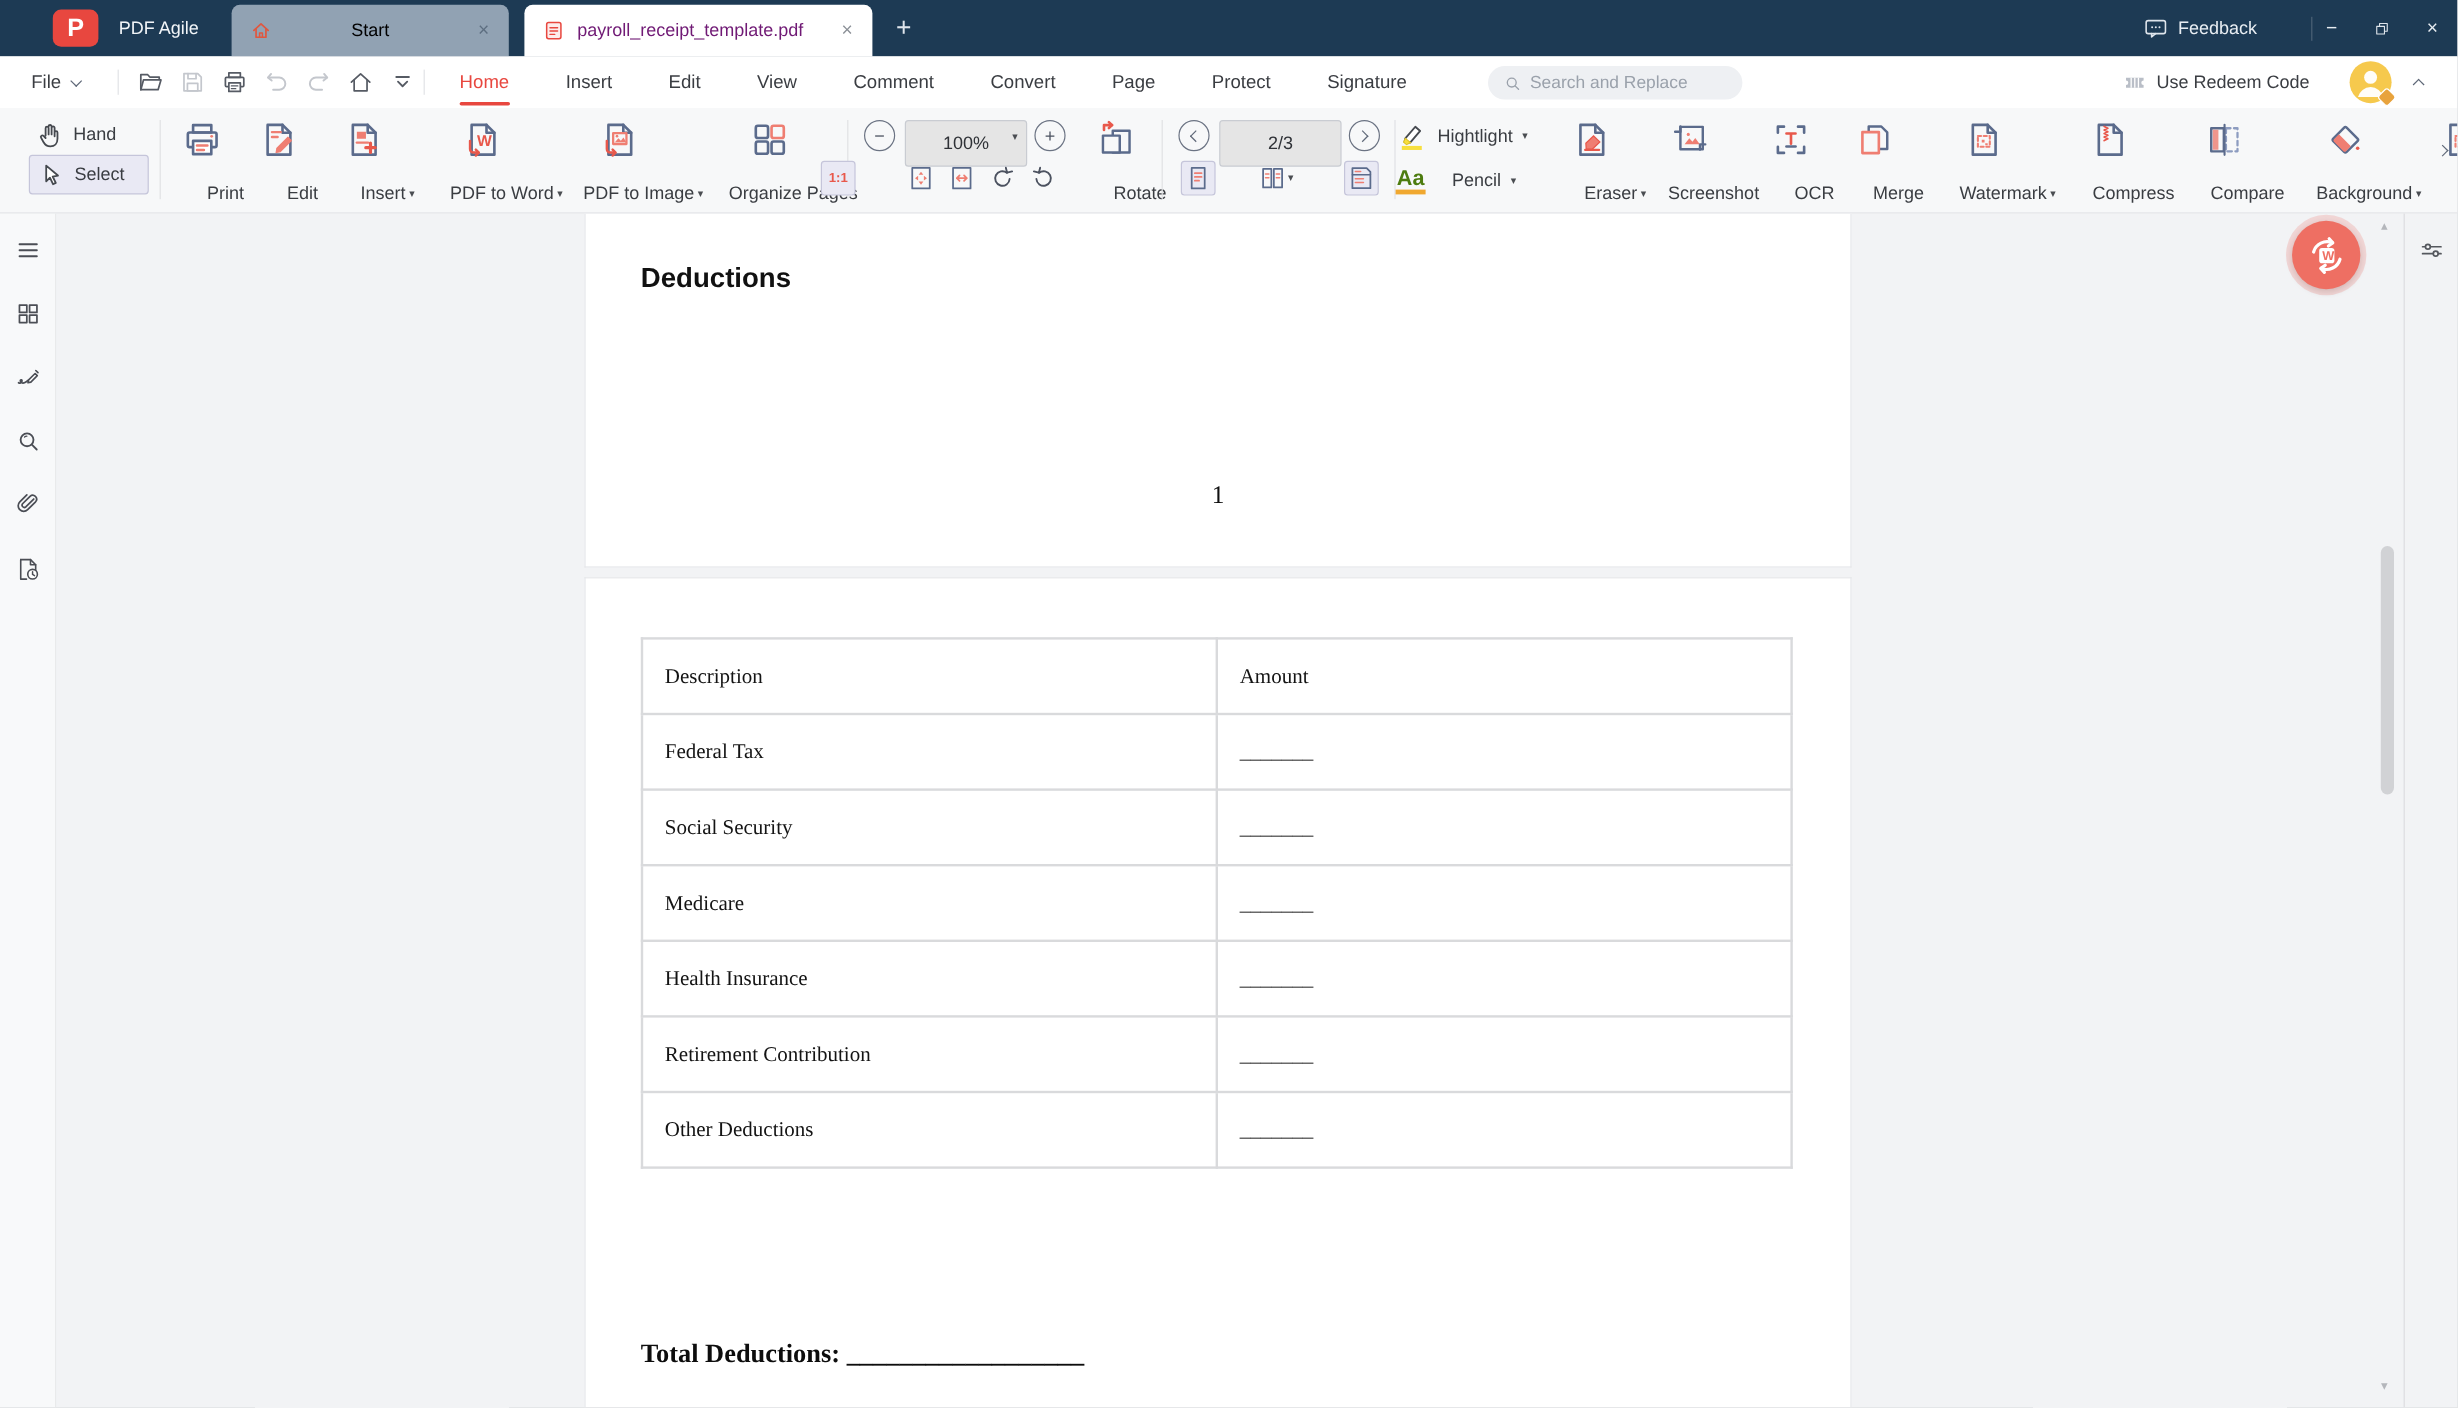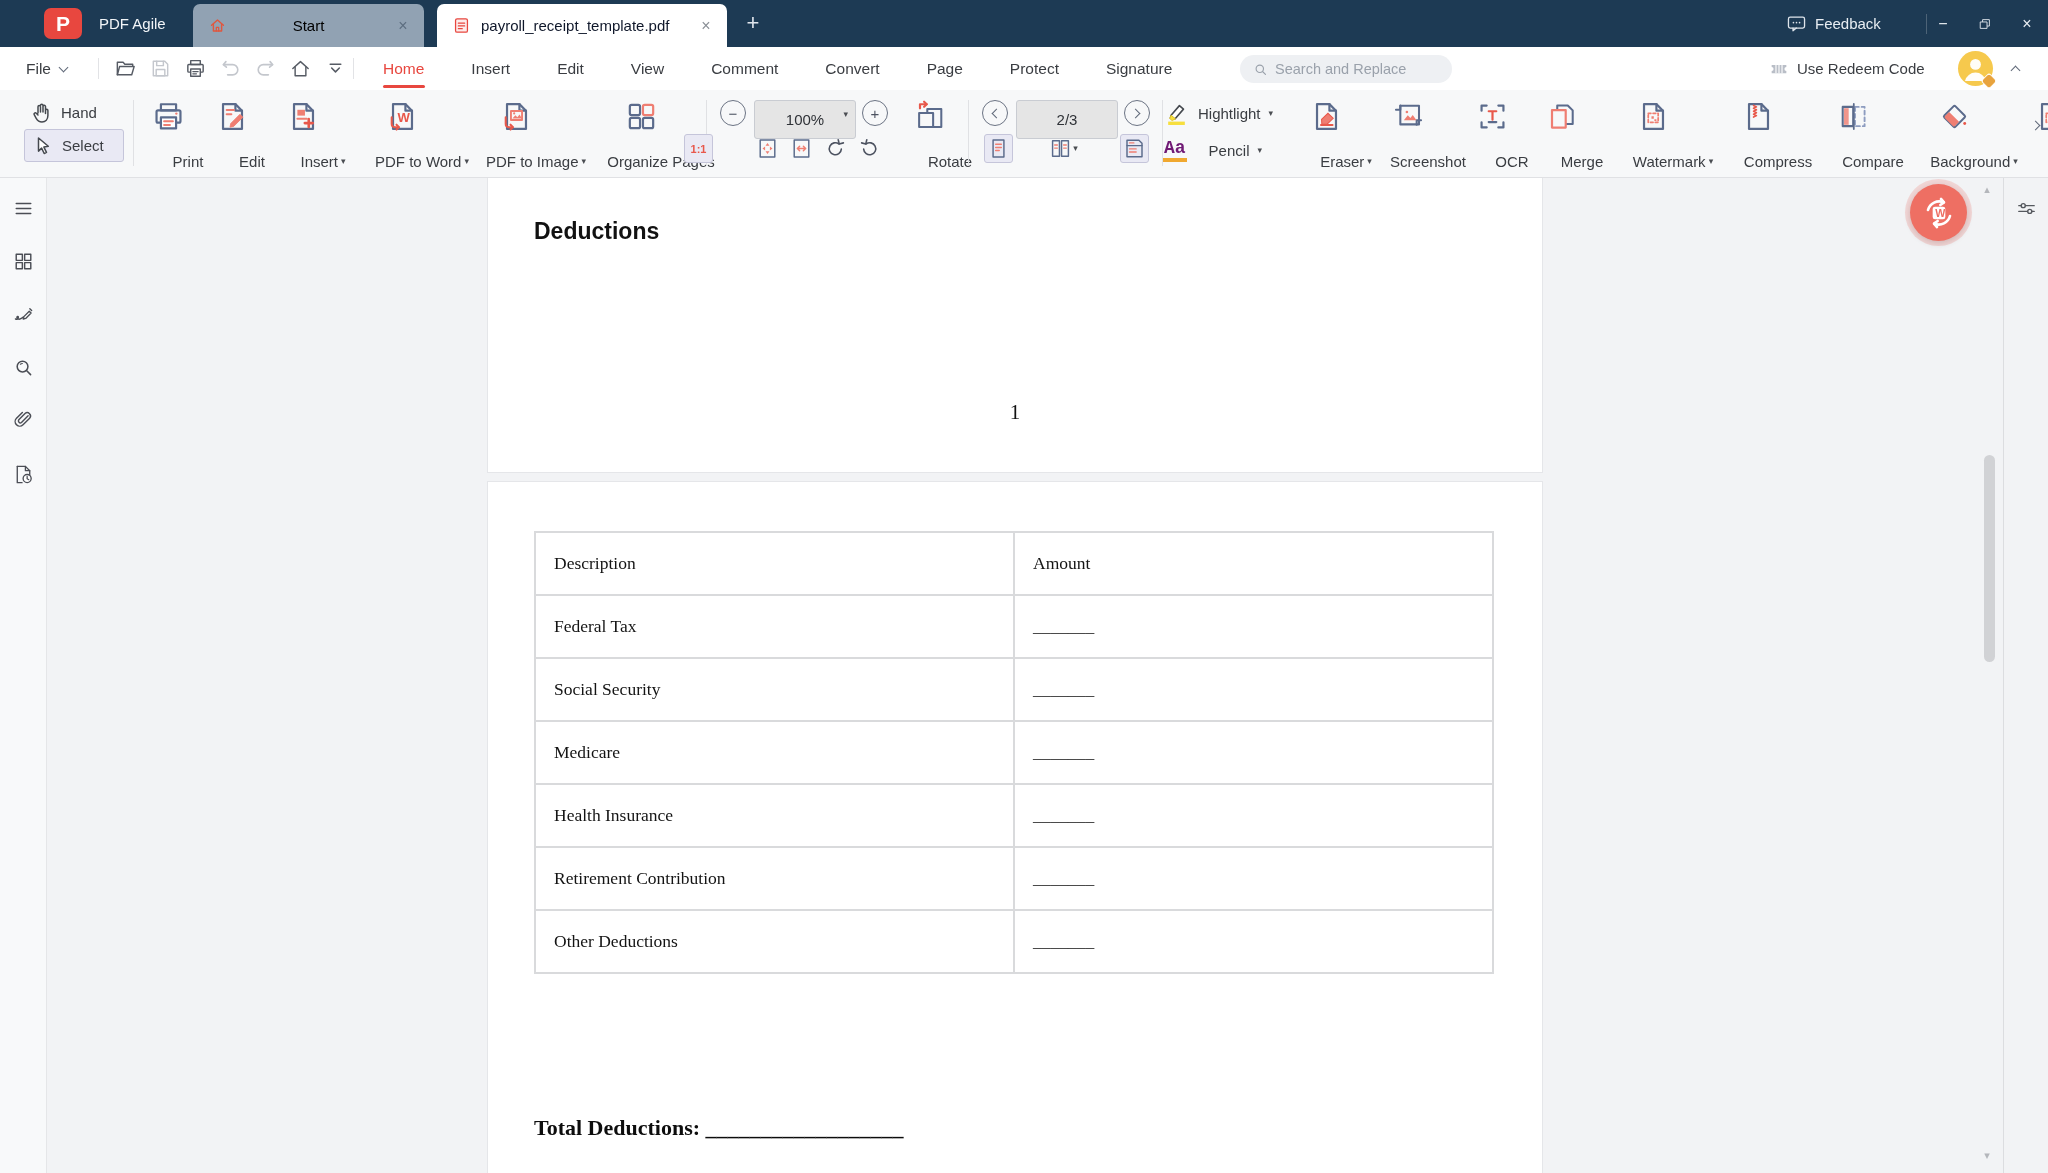--- a/index.html
+++ b/index.html
@@ -11,21 +11,21 @@
   
   .titlebar{position:absolute;left:0;top:0;width:2048px;height:47px;background:#1d3a54;display:flex;align-items:center;}
   .logo{position:absolute;left:44px;top:8px;width:38px;height:31px;background:#e8473f;border-radius:7px;
         color:#fff;font-weight:bold;font-size:21px;display:flex;align-items:center;justify-content:center;}
   .appname{position:absolute;left:99px;top:0;height:47px;display:flex;align-items:center;color:#f2f5f8;font-size:15px;}
   .tab{position:absolute;top:4px;height:43px;display:flex;align-items:center;border-top-left-radius:7px;border-top-right-radius:7px;}
   .tab-start{left:193px;width:231px;background:#91a2b3;}
   .tab-doc{left:437px;width:290px;background:#ffffff;}
   .tab .t-ico{width:19px;height:19px;margin-left:15px;flex:0 0 auto;}
   .tab-start .t-label{flex:1;text-align:center;color:#000000;font-size:15px;}
-  .tab-doc .t-label{flex:1;text-align:left;margin-left:10px;color:#0f172a;font-size:15px;white-space:nowrap;overflow:hidden;}
+  .tab-doc .t-label{flex:1;text-align:left;margin-left:10px;color:#701a75;font-size:15px;white-space:nowrap;overflow:hidden;}
   .t-close{width:26px;margin-right:8px;color:#5d6e80;font-size:16px;text-align:center;cursor:default;}
   .tab-doc .t-close{color:#8b9097;}
   .newtab{position:absolute;left:738px;top:8px;width:30px;height:30px;color:#dfe5ec;font-size:22px;
           display:flex;align-items:center;justify-content:center;}
   .feedback{position:absolute;left:1786px;top:0;height:47px;display:flex;align-items:center;gap:8px;color:#e8edf2;font-size:15px;}
   .fb-ico{width:21px;height:21px;}
   .tb-div{position:absolute;left:1926px;top:14px;width:1px;height:20px;background:#4d6377;}
   .winbtns{position:absolute;right:0;top:0;height:47px;display:flex;}
   .winbtn{width:42px;height:47px;display:flex;align-items:center;justify-content:center;color:#e8edf2;font-size:16px;}
   .winbtn .r-ico{width:14px;height:14px;}
@@ -72,21 +72,21 @@
   .valbox{height:39px;background:#e5e5e5;border:1px solid #c9ccd2;border-radius:3px;display:flex;align-items:center;justify-content:center;
           font-size:15px;color:#2f3237;position:relative;}
   .valbox .vb-caret{position:absolute;right:7px;top:9px;}
   .sqbtn{width:29px;height:29px;display:flex;align-items:center;justify-content:center;border-radius:3px;}
   .sqbtn.selected{background:#e9e9f4;border:1px solid #c5c5da;}
   .sq-ico{width:25px;height:25px;}
   .ratio{font-size:11px;font-weight:bold;color:#e8584b;letter-spacing:0;}
   .hl-col{position:absolute;left:1127px;top:8px;margin-left:36px;}
   .hl-row{display:flex;align-items:center;gap:8px;height:31px;font-size:15px;color:#3a3d42;margin-bottom:6px;}
   .hl-ico{width:27px;height:27px;}
-  .aa-glyph{font-size:18px;font-weight:bold;color:#701a75;line-height:1;border-bottom:4px solid #f0a830;padding:0 1px 1px 1px;font-family:Liberation Mono, monospace;}
+  .aa-glyph{font-size:18px;font-weight:bold;color:#4d7c0f;line-height:1;border-bottom:4px solid #f0a830;padding:0 1px 1px 1px;}
   .overflow-chev{position:absolute;left:2032px;top:32px;}
 
   
   .sidebar{position:absolute;left:0;top:178px;width:47px;height:995px;background:#f8f9fa;border-right:1px solid #e5e6e8;}
   .sb-ico{position:absolute;left:12px;width:23px;height:23px;}
 
   
   .viewer{position:absolute;left:47px;top:178px;width:1956px;height:995px;background:#f2f3f5;overflow:hidden;}
   .page{position:absolute;left:440px;width:1056px;background:#ffffff;border:1px solid #e5e6e9;}
   .page1{top:0;height:295px;border-top:none;}

